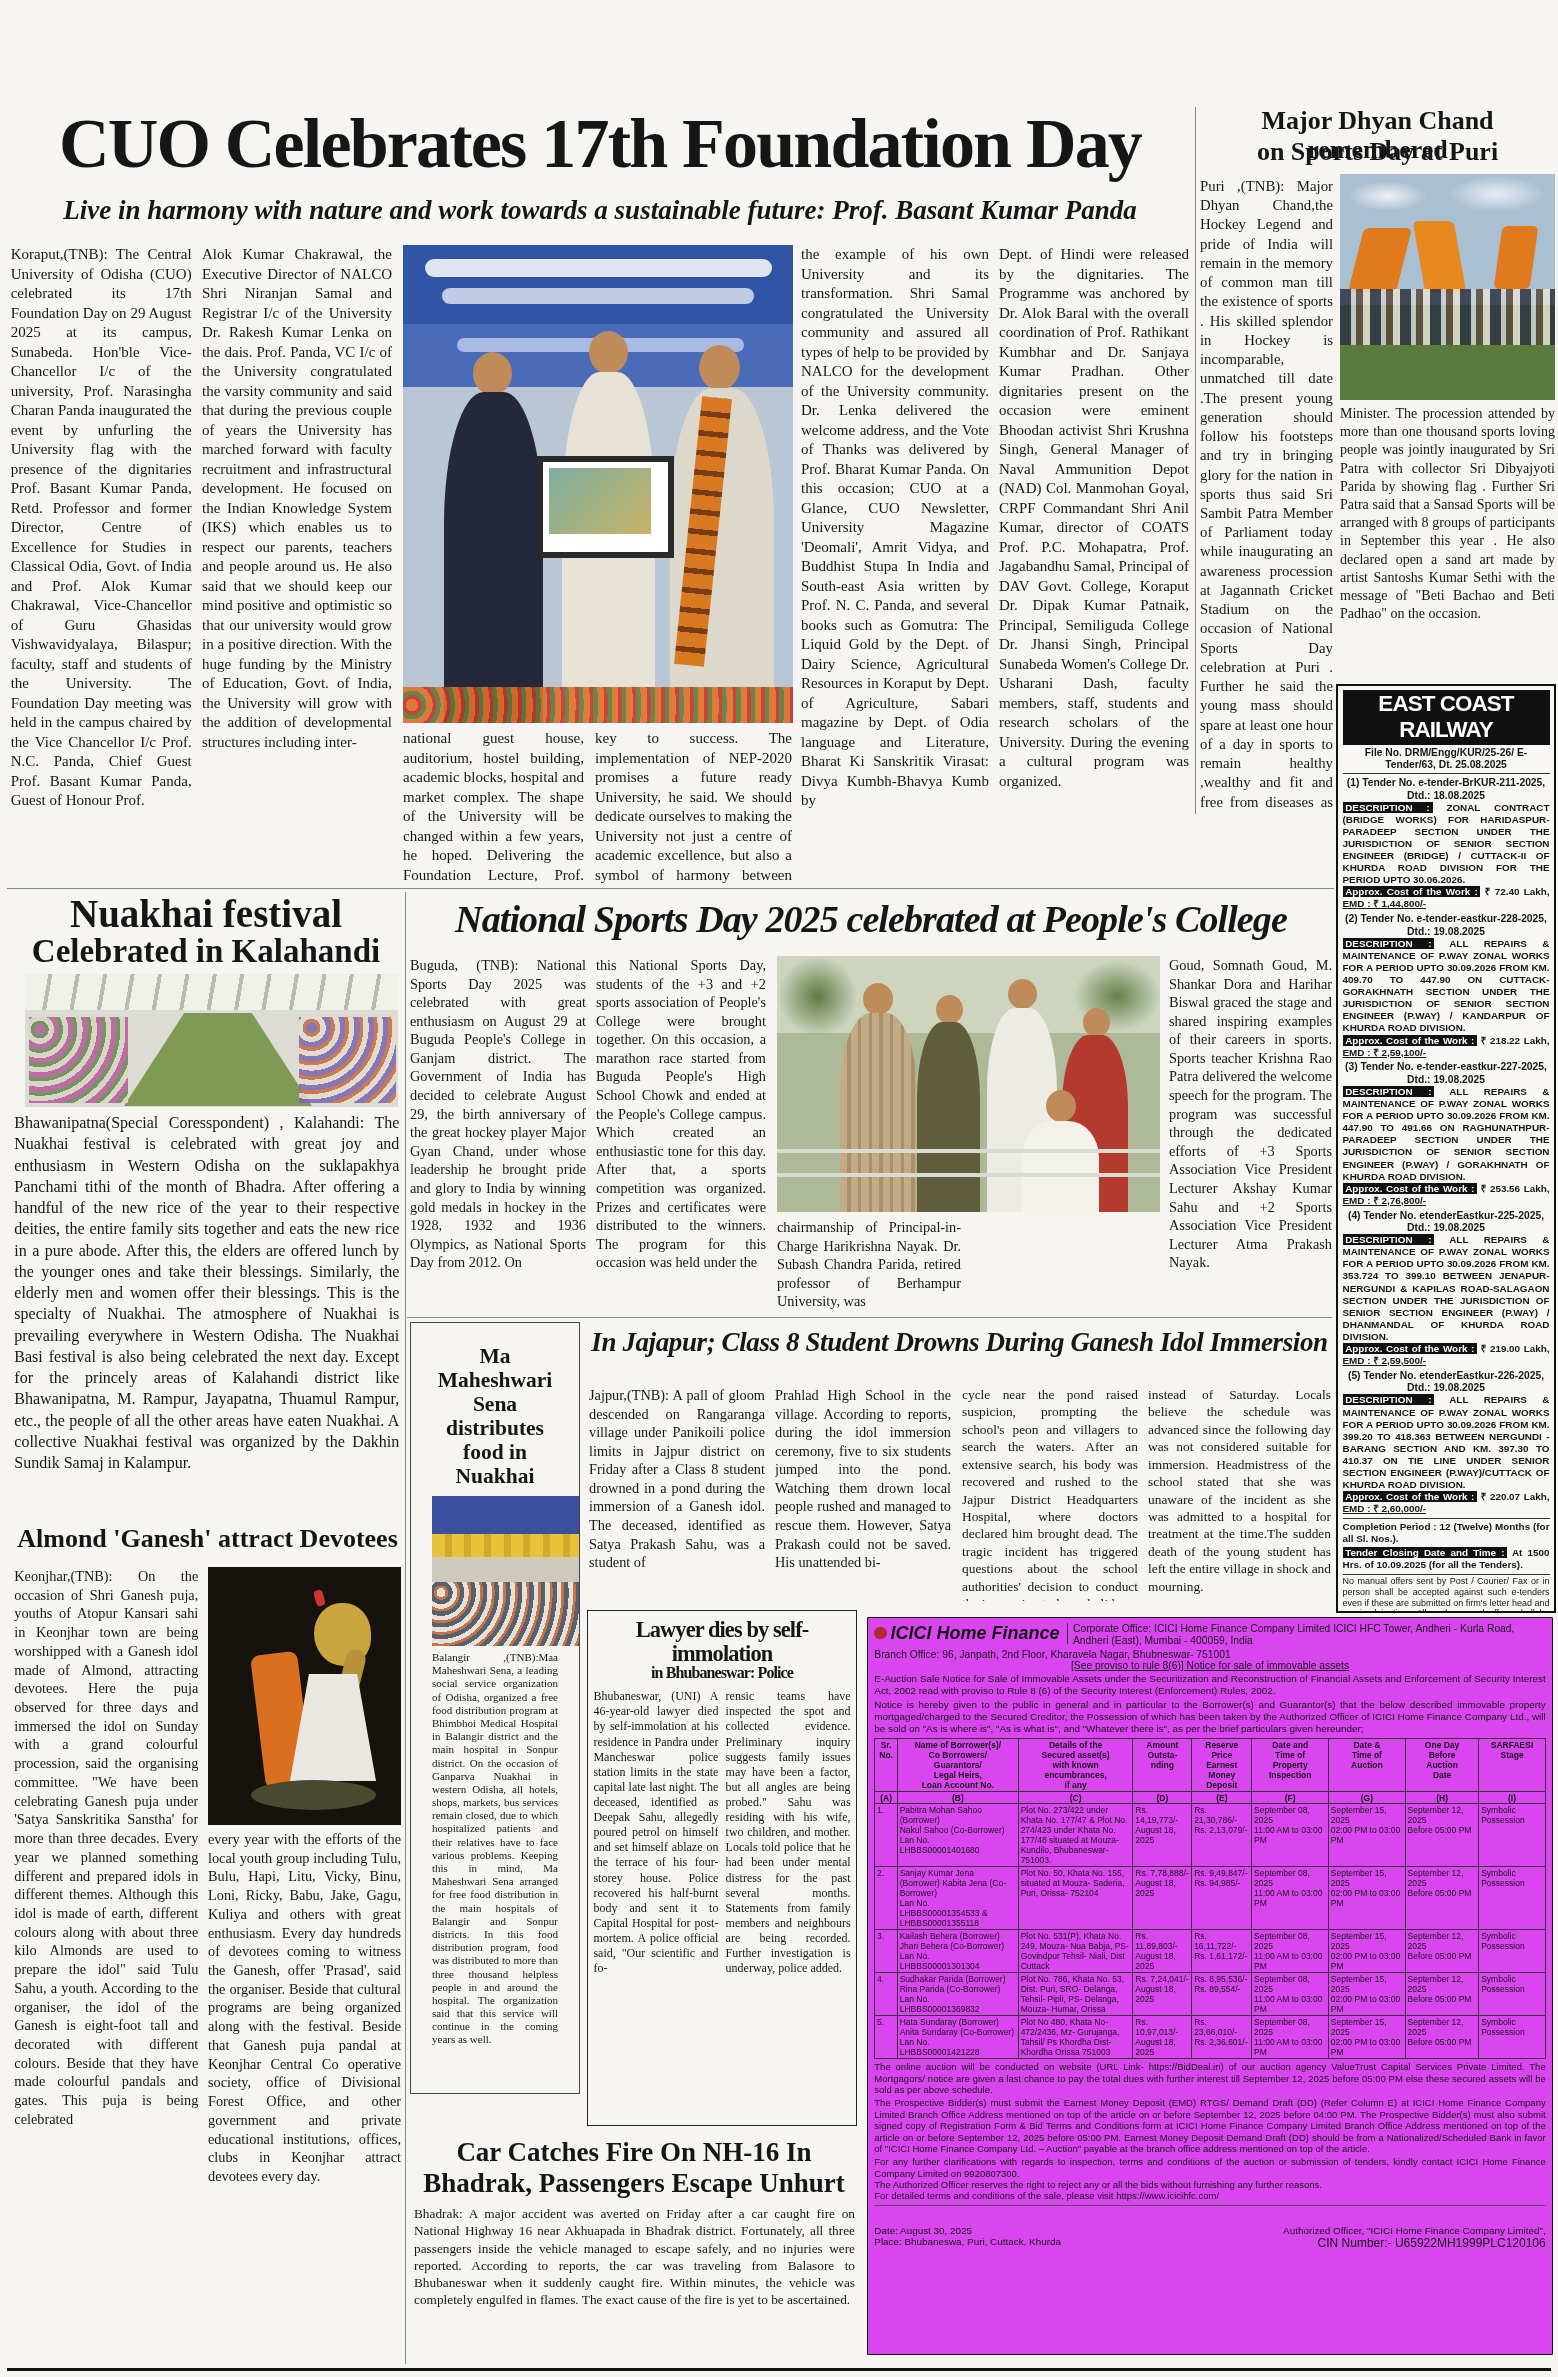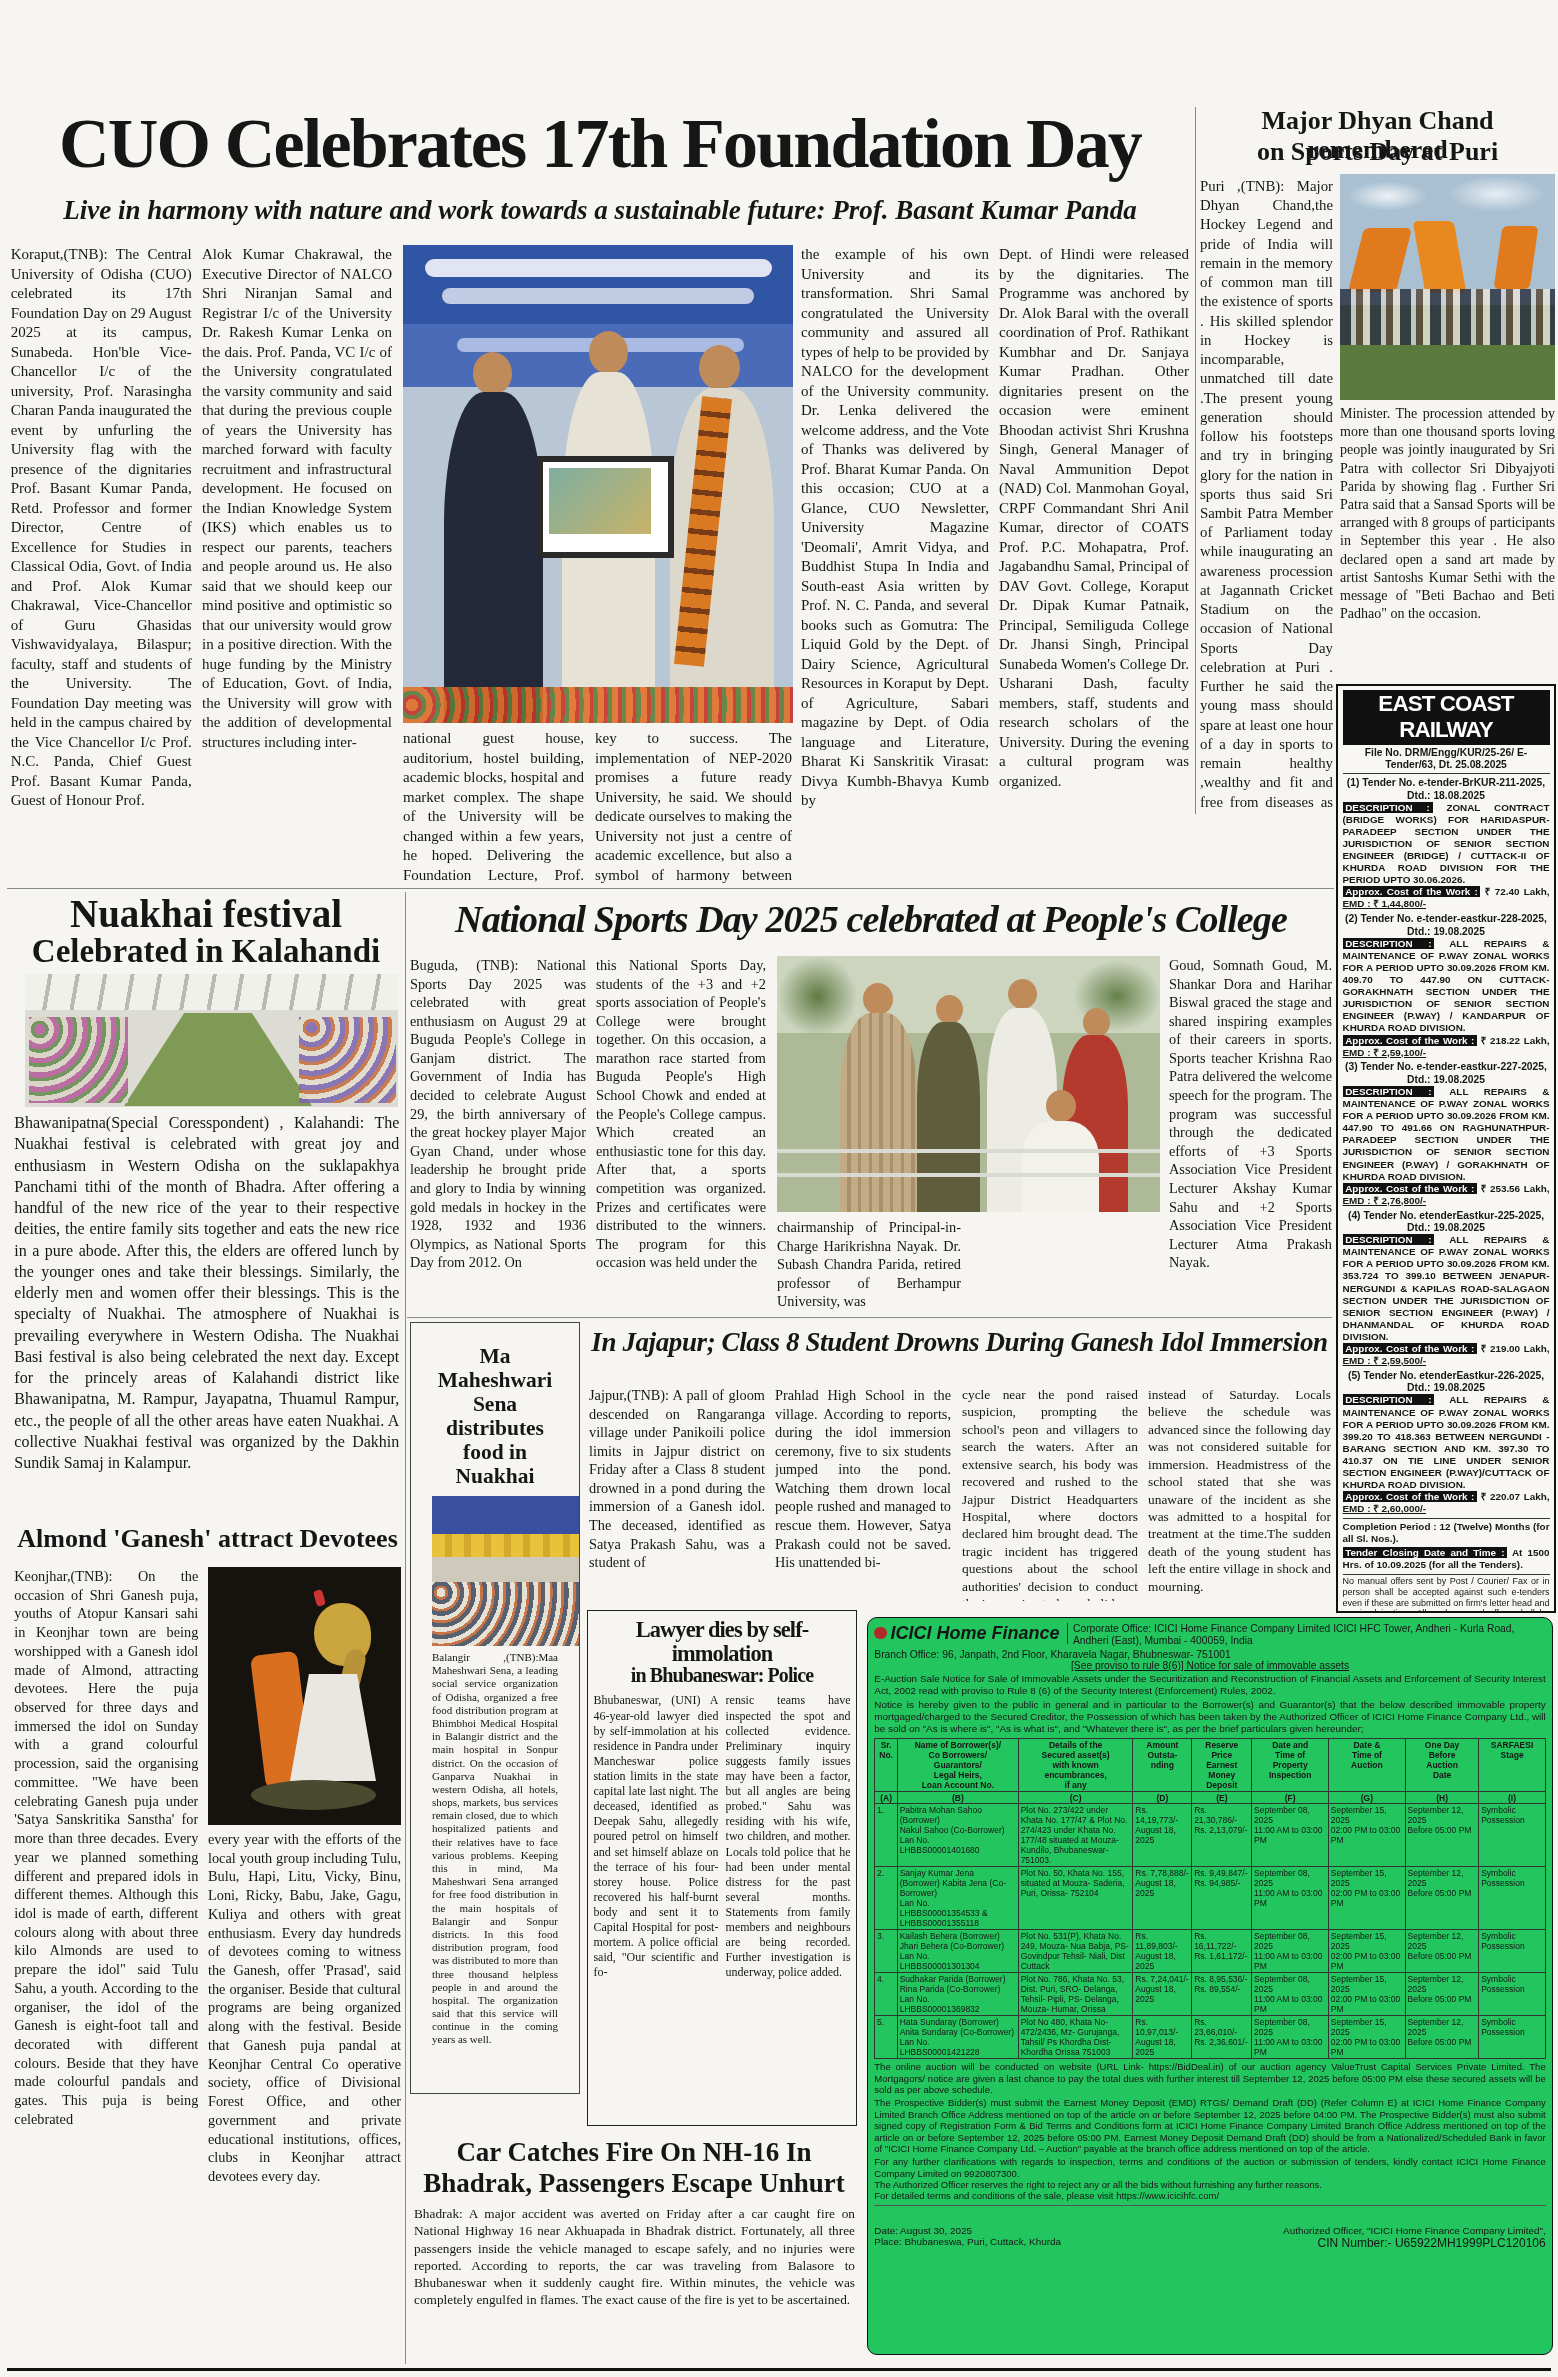--- a/index.html
+++ b/index.html
@@ -162,21 +162,21 @@
   </div>
 
   <div class="abs serif b i ctr" style="left:587px;top:1327px;width:745px;font-size:27px;letter-spacing:-0.4px;">In Jajapur; Class 8 Student Drowns During Ganesh Idol Immersion</div>
   <div class="abs bd" style="left:589px;top:1386px;width:176px;height:215px;font-size:14.3px;">Jajpur,(TNB): A pall of gloom descended on Rangaranga village under Panikoili police limits in Jajpur district on Friday after a Class 8 student drowned in a pond during the immersion of a Ganesh idol. The deceased, identified as Satya Prakash Sahu, was a student of</div>
   <div class="abs bd" style="left:775px;top:1386px;width:176px;height:215px;font-size:14.3px;">Prahlad High School in the village. According to reports, during the idol immersion ceremony, five to six students jumped into the pond. Watching them drown local people rushed and managed to rescue them. However, Satya Prakash could not be saved. His unattended bi-</div>
   <div class="abs bd" style="left:962px;top:1386px;width:176px;height:215px;font-size:13.4px;">cycle near the pond raised suspicion, prompting the school's peon and villagers to search the waters. After an extensive search, his body was recovered and rushed to the Jajpur District Headquarters Hospital, where doctors declared him brought dead. The tragic incident has triggered questions about the school authorities' decision to conduct the immersion today, a holiday,</div>
   <div class="abs bd" style="left:1148px;top:1386px;width:183px;height:215px;font-size:13.4px;">instead of Saturday. Locals believe the schedule was advanced since the following day was not considered suitable for immersion. Headmistress of the school stated that she was unaware of the incident as she was admitted to a hospital for treatment at the time.The sudden death of the young student has left the entire village in shock and mourning.</div>
 
   <div class="abs" style="left:587px;top:1610px;width:270px;height:516px;border:1.8px solid #222;background:#f6f5f1;padding:7.2px 5.4px;box-sizing:border-box;overflow:hidden;">
     <div class="serif b ctr" style="font-size:22.4px;letter-spacing:-0.9px;line-height:1.05;">Lawyer dies by self-immolation</div>
-    <div class="serif b ctr" style="font-size:20px;letter-spacing:-0.9px;line-height:1.05;margin-bottom:7.2px;">in Bhubaneswar: Police</div>
+    <div class="serif b ctr" style="font-size:16px;letter-spacing:-0.9px;line-height:1.05;margin-bottom:7.2px;">in Bhubaneswar: Police</div>
     <div style="display:flex;gap:7.2px;">
       <div class="bd" style="width:50%;font-size:12px;line-height:1.26;height:437px;">Bhubaneswar, (UNI) A 46-year-old lawyer died by self-immolation at his residence in Pandra under Mancheswar police station limits in the state capital late last night. The deceased, identified as Deepak Sahu, allegedly poured petrol on himself and set himself ablaze on the terrace of his four-storey house. Police recovered his half-burnt body and sent it to Capital Hospital for post-mortem. A police official said, "Our scientific and fo-</div>
       <div class="bd" style="width:50%;font-size:12px;line-height:1.26;height:437px;">rensic teams have inspected the spot and collected evidence. Preliminary inquiry suggests family issues may have been a factor, but all angles are being probed." Sahu was residing with his wife, two children, and mother. Locals told police that he had been under mental distress for the past several months.  Statements from family members and neighbours are being recorded. Further investigation is underway, police added.</div>
     </div>
   </div>
 
   <div class="abs serif b ctr" style="left:12.5px;top:1524px;width:390px;font-size:26px;">Almond 'Ganesh' attract Devotees</div>
   <div class="abs bd" style="left:14.3px;top:1567px;width:184px;height:793px;font-size:14.3px;line-height:1.31;">Keonjhar,(TNB): On the occasion of Shri Ganesh puja, youths of Atopur Kansari sahi in Keonjhar town are being worshipped with a Ganesh idol made of Almond, attracting devotees. Here the puja observed for three days and immersed the idol on Sunday with a grand colourful procession, said the organising committee. "We have been celebrating Ganesh puja under 'Satya Sanskritika Sanstha' for more than three decades. Every year we planned something different and prepared idols in different themes. Although this idol is made of earth, different colours along with about three kilo Almonds are used to prepare the idol" said Tulu Sahu, a youth. According to the organiser, the idol of the Ganesh is eight-foot tall and decorated with different colours. Beside that they have made colourful pandals and gates. This puja is being celebrated</div>
 
   <div class="photo" style="left:208px;top:1567px;width:193px;height:258px;background:#16130f;">
@@ -187,21 +187,21 @@
     <div class="abs" style="left:107px;top:23px;width:9px;height:16px;background:#c33;border-radius:3.6px;transform:rotate(-16deg);"></div>
     <div class="abs" style="left:43px;top:213px;width:125px;height:30px;background:#4a4a2e;border-radius:50%;"></div>
   </div>
 
   <div class="abs bd" style="left:208px;top:1830px;width:193px;height:530px;font-size:14.3px;line-height:1.31;">every year with the efforts of the local youth group including Tulu, Bulu, Hapi, Litu, Vicky, Binu, Loni, Ricky, Babu, Jake, Gagu, Kuliya and others with great enthusiasm. Every day hundreds of devotees coming to witness the Ganesh, offer 'Prasad', said the organiser. Beside that cultural programs are being organized along with the festival. Beside that Ganesh puja pandal at Keonjhar Central Co operative society, office of Divisional Forest Office, and other government and private educational institutions, offices, clubs in Keonjhar attract devotees every day.</div>
 
   <div class="abs serif b ctr" style="left:410px;top:2138px;width:448px;font-size:27px;line-height:1.1;">Car Catches Fire On NH-16 In</div>
   <div class="abs serif b ctr" style="left:410px;top:2169px;width:448px;font-size:27px;line-height:1.1;">Bhadrak, Passengers Escape Unhurt</div>
   <div class="abs bd" style="left:414px;top:2205px;width:441px;height:154px;font-size:13.3px;">Bhadrak: A major accident was averted on Friday after a car caught fire on National Highway 16 near Akhuapada in Bhadrak district. Fortunately, all three passengers inside the vehicle managed to escape safely, and no injuries were reported.  According to reports, the car was traveling from Balasore to Bhubaneswar when it suddenly caught fire. Within minutes, the vehicle was completely engulfed in flames. The exact cause of the fire is yet to be ascertained.</div>
 
-  <div class="abs sans" style="left:867px;top:1617px;width:686px;height:738px;border:1.8px solid #111;border-radius:10px;background:#22c55e;padding:4.5px 6.3px;box-sizing:border-box;overflow:hidden;">
+  <div class="abs sans" style="left:867px;top:1617px;width:686px;height:738px;border:1.8px solid #111;border-radius:1px;background:#d946ef;padding:4.5px 6.3px;box-sizing:border-box;overflow:hidden;">
     <div style="display:flex;align-items:flex-start;gap:5.4px;">
       <div style="display:flex;align-items:center;gap:3.6px;border-right:1.8px solid #333;padding-right:7.2px;">
         <span style="width:12.5px;height:12.5px;border-radius:50%;background:#b02a2a;display:inline-block;"></span>
         <span class="b i" style="font-size:18px;white-space:nowrap;">ICICI Home Finance</span>
       </div>
       <div style="font-size:10.3px;line-height:1.25;">Corporate Office: ICICI Home Finance Company Limited ICICI HFC Tower, Andheri - Kurla Road, Andheri (East), Mumbai - 400059, India</div>
     </div>
     <div style="font-size:10.3px;margin-top:0.9px;">Branch Office: 96, Janpath, 2nd Floor, Kharavela Nagar, Bhubneswar- 751001</div>
     <div class="ctr" style="font-size:10.3px;"><u>[See proviso to rule 8(6)] Notice for sale of immovable assets</u></div>
     <div class="bd" style="font-size:9.9px;line-height:1.22;margin-top:1.8px;">E-Auction Sale Notice for Sale of Immovable Assets under the Securitization and Reconstruction of Financial Assets and Enforcement of Security Interest Act, 2002 read with proviso to Rule 8 (6) of the Security Interest (Enforcement) Rules, 2002.</div>

